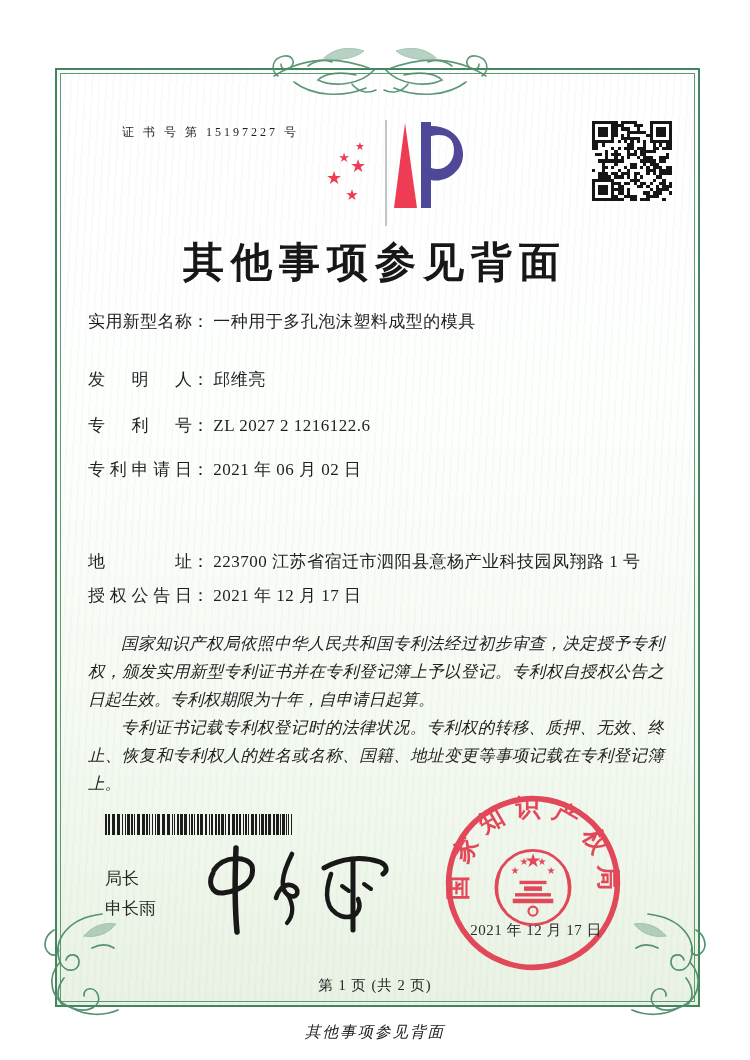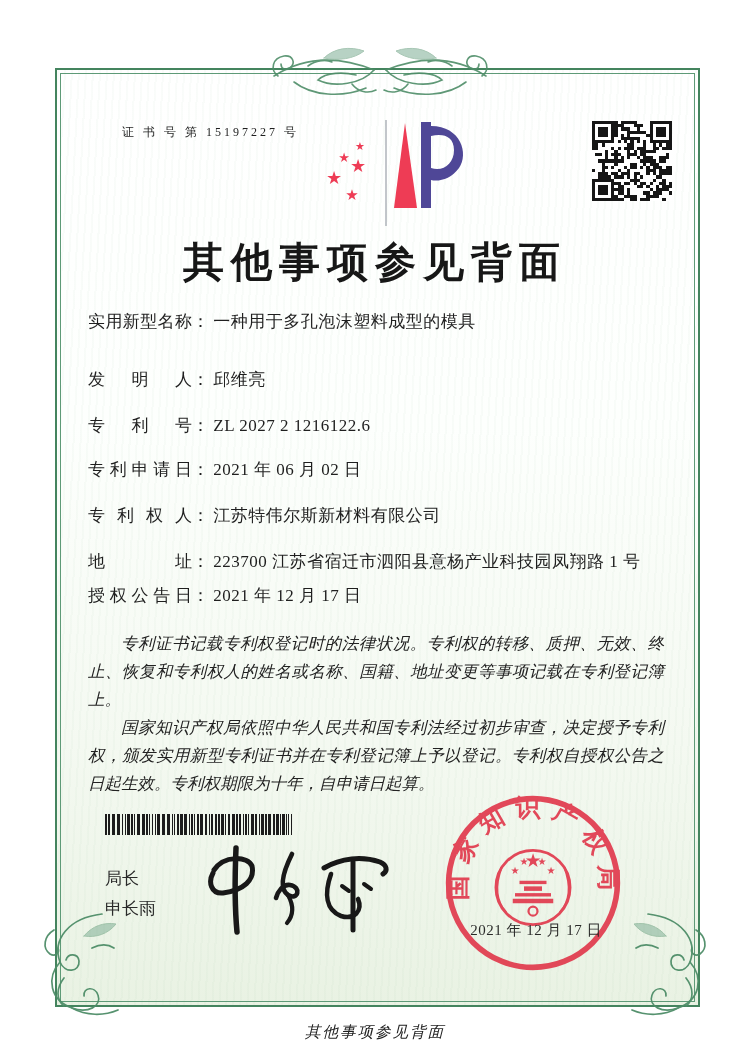--- a/index.html
+++ b/index.html
@@ -768,36 +768,32 @@
     <span class="fvalue">邱维亮</span>
   </div>
   <div class="frow" style="top:414px;">
     <span class="flabel">专利号</span><span>：</span>
     <span class="fvalue">ZL 2027 2 1216122.6</span>
   </div>
   <div class="frow" style="top:458px;">
     <span class="flabel">专利申请日</span><span>：</span>
     <span class="fvalue">2021 年 06 月 02 日</span>
   </div>
-  <div class="frow" style="top:504px;">
-    <span class="flabel">专利权人</span><span>：</span>
-    <span class="fvalue">江苏特伟尔斯新材料有限公司</span>
-  </div>
   <div class="frow" style="top:550px;">
     <span class="flabel">地址</span><span>：</span>
     <span class="fvalue">223700 江苏省宿迁市泗阳县意杨产业科技园凤翔路 1 号</span>
   </div>
   <div class="frow" style="top:584px;">
     <span class="flabel">授权公告日</span><span>：</span>
     <span class="fvalue">2021 年 12 月 17 日</span>
   </div>
 
   <div class="body-text">
+    <p>国家知识产权局依照中华人民共和国专利法经过初步审查，决定授予专利权，颁发实用新型专利证书并在专利登记簿上予以登记。专利权自授权公告之日起生效。专利权期限为十年，自申请日起算。</p>
     <p>专利证书记载专利权登记时的法律状况。专利权的转移、质押、无效、终止、恢复和专利权人的姓名或名称、国籍、地址变更等事项记载在专利登记簿上。</p>
-    <p>国家知识产权局依照中华人民共和国专利法经过初步审查，决定授予专利权，颁发实用新型专利证书并在专利登记簿上予以登记。专利权自授权公告之日起生效。专利权期限为十年，自申请日起算。</p>
   </div>
 
   <div class="barcode" id="barcode"><i class="b" style="width:2px"></i><i style="width:1px"></i><i class="b" style="width:2px"></i><i style="width:2px"></i><i class="b" style="width:3px"></i><i style="width:2px"></i><i class="b" style="width:3px"></i><i style="width:2px"></i><i class="b" style="width:1px"></i><i style="width:2px"></i><i class="b" style="width:1px"></i><i style="width:1px"></i><i class="b" style="width:3px"></i><i style="width:1px"></i><i class="b" style="width:2px"></i><i style="width:1px"></i><i class="b" style="width:1px"></i><i style="width:2px"></i><i class="b" style="width:3px"></i><i style="width:2px"></i><i class="b" style="width:3px"></i><i style="width:1px"></i><i class="b" style="width:2px"></i><i style="width:1px"></i><i class="b" style="width:1px"></i><i style="width:2px"></i><i class="b" style="width:1px"></i><i style="width:2px"></i><i class="b" style="width:1px"></i><i style="width:1px"></i><i class="b" style="width:3px"></i><i style="width:2px"></i><i class="b" style="width:3px"></i><i style="width:2px"></i><i class="b" style="width:3px"></i><i style="width:2px"></i><i class="b" style="width:1px"></i><i style="width:1px"></i><i class="b" style="width:1px"></i><i style="width:2px"></i><i class="b" style="width:2px"></i><i style="width:1px"></i><i class="b" style="width:3px"></i><i style="width:1px"></i><i class="b" style="width:3px"></i><i style="width:2px"></i><i class="b" style="width:1px"></i><i style="width:1px"></i><i class="b" style="width:2px"></i><i style="width:1px"></i><i class="b" style="width:1px"></i><i style="width:2px"></i><i class="b" style="width:2px"></i><i style="width:1px"></i><i class="b" style="width:3px"></i><i style="width:2px"></i><i class="b" style="width:2px"></i><i style="width:2px"></i><i class="b" style="width:1px"></i><i style="width:1px"></i><i class="b" style="width:2px"></i><i style="width:2px"></i><i class="b" style="width:2px"></i><i style="width:1px"></i><i class="b" style="width:2px"></i><i style="width:1px"></i><i class="b" style="width:3px"></i><i style="width:1px"></i><i class="b" style="width:1px"></i><i style="width:2px"></i><i class="b" style="width:2px"></i><i style="width:2px"></i><i class="b" style="width:3px"></i><i style="width:1px"></i><i class="b" style="width:2px"></i><i style="width:1px"></i><i class="b" style="width:2px"></i><i style="width:2px"></i><i class="b" style="width:1px"></i><i style="width:1px"></i><i class="b" style="width:2px"></i><i style="width:1px"></i><i class="b" style="width:1px"></i><i style="width:2px"></i><i class="b" style="width:3px"></i><i style="width:1px"></i><i class="b" style="width:2px"></i><i style="width:2px"></i><i class="b" style="width:1px"></i><i style="width:1px"></i><i class="b" style="width:3px"></i><i style="width:1px"></i><i class="b" style="width:2px"></i><i style="width:1px"></i><i class="b" style="width:3px"></i><i style="width:2px"></i><i class="b" style="width:2px"></i><i style="width:1px"></i><i class="b" style="width:3px"></i><i style="width:1px"></i><i class="b" style="width:1px"></i><i style="width:1px"></i><i class="b" style="width:3px"></i><i style="width:1px"></i><i class="b" style="width:1px"></i><i style="width:1px"></i><i class="b" style="width:1px"></i><i style="width:2px"></i><i class="b" style="width:1px"></i><i style="width:2px"></i></div>
 
   <div class="signer">
     <div>局长</div>
     <div>申长雨</div>
   </div>
 
   <svg class="signature-svg" width="210" height="108" viewBox="0 0 210 108">
@@ -835,15 +831,16 @@
           <rect x="62" y="94" width="36" height="4"></rect>
           <circle cx="80" cy="105" r="4" fill="none" stroke="#e13a4d" stroke-width="2"></circle>
           <path d="M52,66 C46,82 47,96 56,106" fill="none" stroke="#e13a4d" stroke-width="2"></path>
           <path d="M108,66 C114,82 113,96 104,106" fill="none" stroke="#e13a4d" stroke-width="2"></path>
         </g>
       </g>
     </svg>
     <div class="seal-date">2021 年 12 月 17 日</div>
   </div>
 
+  <div class="page-info">第 1 页 (共 2 页)</div>
   <div class="back-note">其他事项参见背面</div>
 
 </div>
 
 </body></html>

